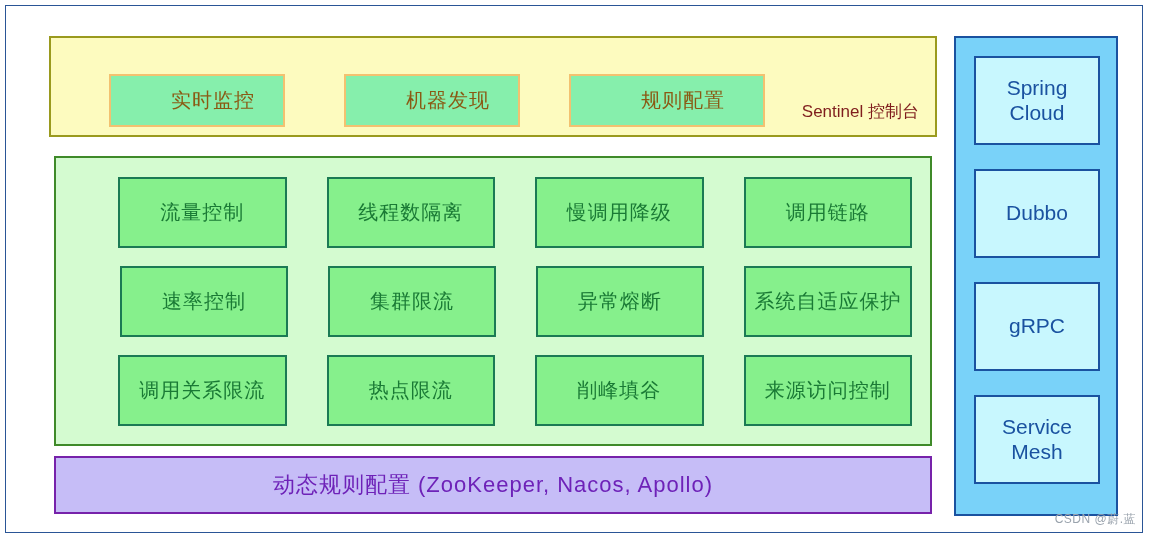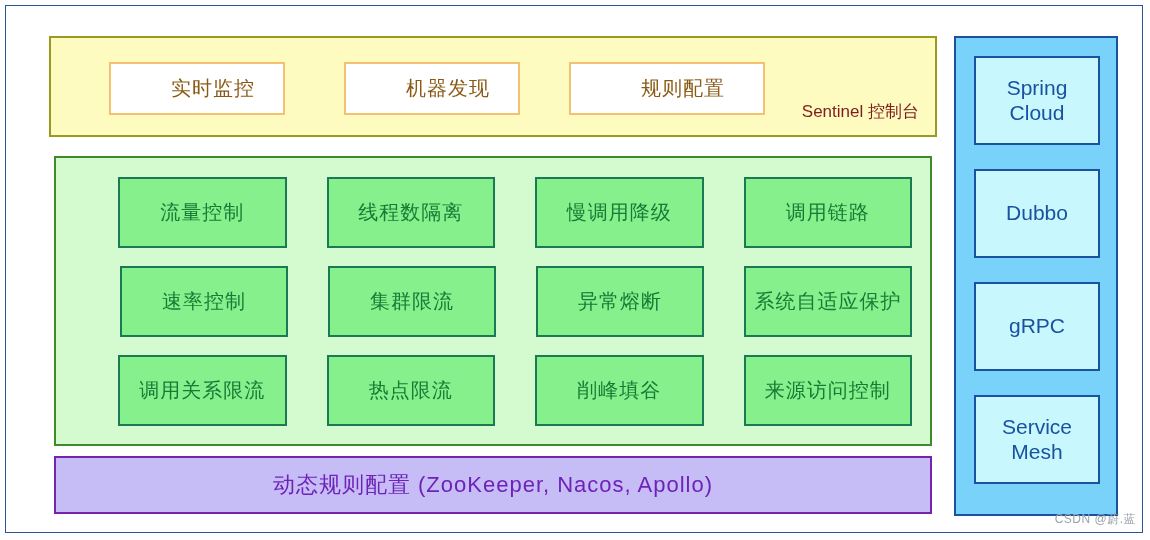--- a/index.html
+++ b/index.html
@@ -41,24 +41,24 @@
     left: 0;
     top: 0;
     width: 888px;
     height: 101px;
     box-sizing: border-box;
     background: #fdfbbf;
     border: 2px solid #9a9a1e;
   }
   .dash-box {
     position: absolute;
-    top: 24px;
+    top: 36px;
     height: 53px;
     box-sizing: border-box;
-    background: #ffffff;
+    background: #86efac;
     border: 2px solid #f3c170;
     display: flex;
     align-items: center;
     justify-content: center;
     color: #8a5a14;
     font-size: 20px;
     letter-spacing: 1px;
     padding-left: 32px;
   }
   #dash-box-0 { left: 58px;  width: 176px; }

